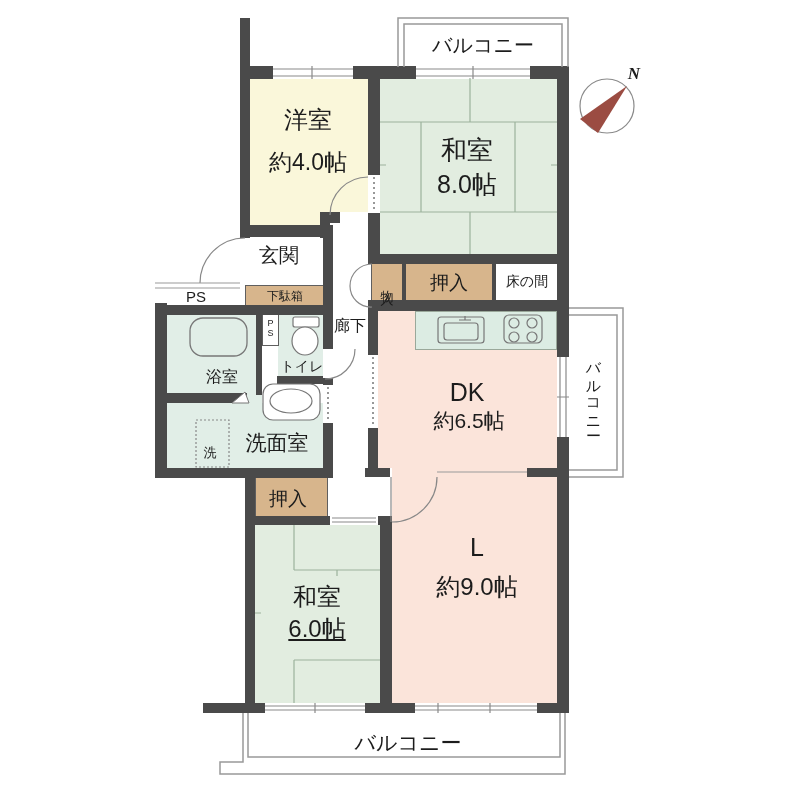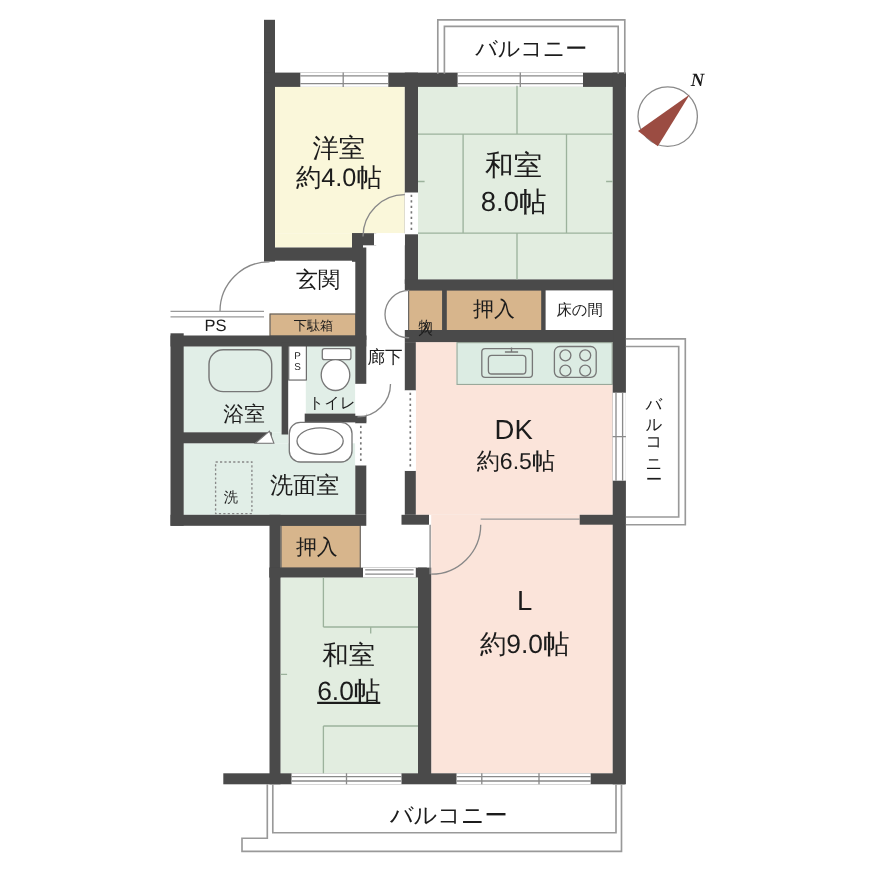--- a/index.html
+++ b/index.html
@@ -174,38 +174,38 @@
 
     <g>
       <circle cx="607" cy="106" r="27" fill="none" stroke="#8a8a8a" stroke-width="1.2"></circle>
       <polygon points="627,86 580,119 598,133" fill="#9b4c42"></polygon>
     </g>
   </svg>
 
   <div class="lbl" style="left:483px;top:45px;font-size:20px;">バルコニー</div>
   <div class="lbl north-n" style="left:634px;top:73px;font-size:17px;">N</div>
 
-  <div class="lbl" style="left:308px;top:136px;font-size:24px;">洋室</div>
+  <div class="lbl" style="left:308px;top:120px;font-size:24px;">洋室</div>
   <div class="lbl" style="left:308px;top:162px;font-size:23px;">約4.0帖</div>
 
   <div class="lbl" style="left:467px;top:150px;font-size:26px;">和室</div>
   <div class="lbl" style="left:467px;top:184px;font-size:25px;">8.0帖</div>
 
-  <div class="lbl" style="left:279px;top:255px;font-size:20px;margin-left:10px;">玄関</div>
+  <div class="lbl" style="left:279px;top:255px;font-size:20px;">玄関</div>
   <div class="lbl" style="left:196px;top:296px;font-size:15px;">PS</div>
   <div class="lbl" style="left:285px;top:296px;font-size:12px;">下駄箱</div>
 
   <div class="lbl vert" style="left:387px;top:282px;font-size:13px;transform:translate(-50%,-50%);">物入</div>
   <div class="lbl" style="left:449px;top:282px;font-size:19px;">押入</div>
   <div class="lbl" style="left:527px;top:281px;font-size:14px;">床の間</div>
 
   <div class="lbl" style="left:350px;top:326px;font-size:16px;">廊下</div>
   <div class="lbl vert" style="left:270px;top:328px;font-size:9px;letter-spacing:0;">PS</div>
   <div class="lbl" style="left:302px;top:366px;font-size:14px;">トイレ</div>
-  <div class="lbl" style="left:222px;top:377px;font-size:19px;">浴室</div>
+  <div class="lbl" style="left:222px;top:377px;font-size:16px;">浴室</div>
   <div class="lbl" style="left:210px;top:452px;font-size:13px;">洗</div>
   <div class="lbl" style="left:277px;top:442px;font-size:21px;">洗面室</div>
 
   <div class="lbl vert" style="left:594px;top:390px;font-size:15px;">バルコニー</div>
 
   <div class="lbl" style="left:467px;top:392px;font-size:25px;">DK</div>
   <div class="lbl" style="left:469px;top:420px;font-size:21px;">約6.5帖</div>
 
   <div class="lbl" style="left:288px;top:498px;font-size:19px;">押入</div>
 

